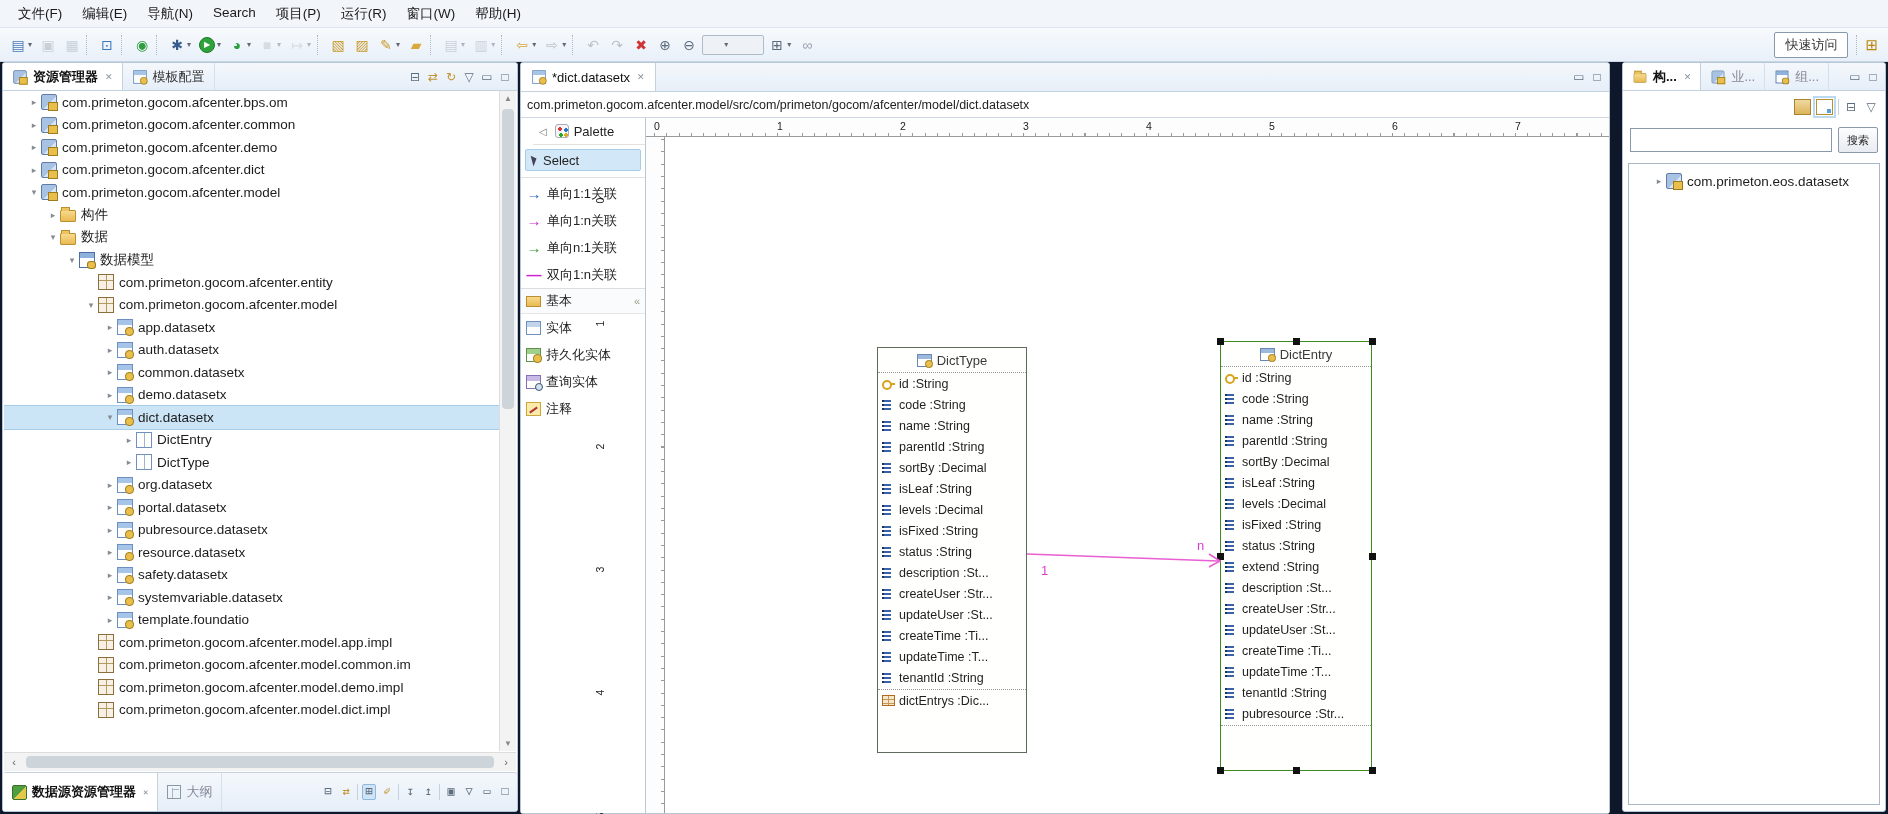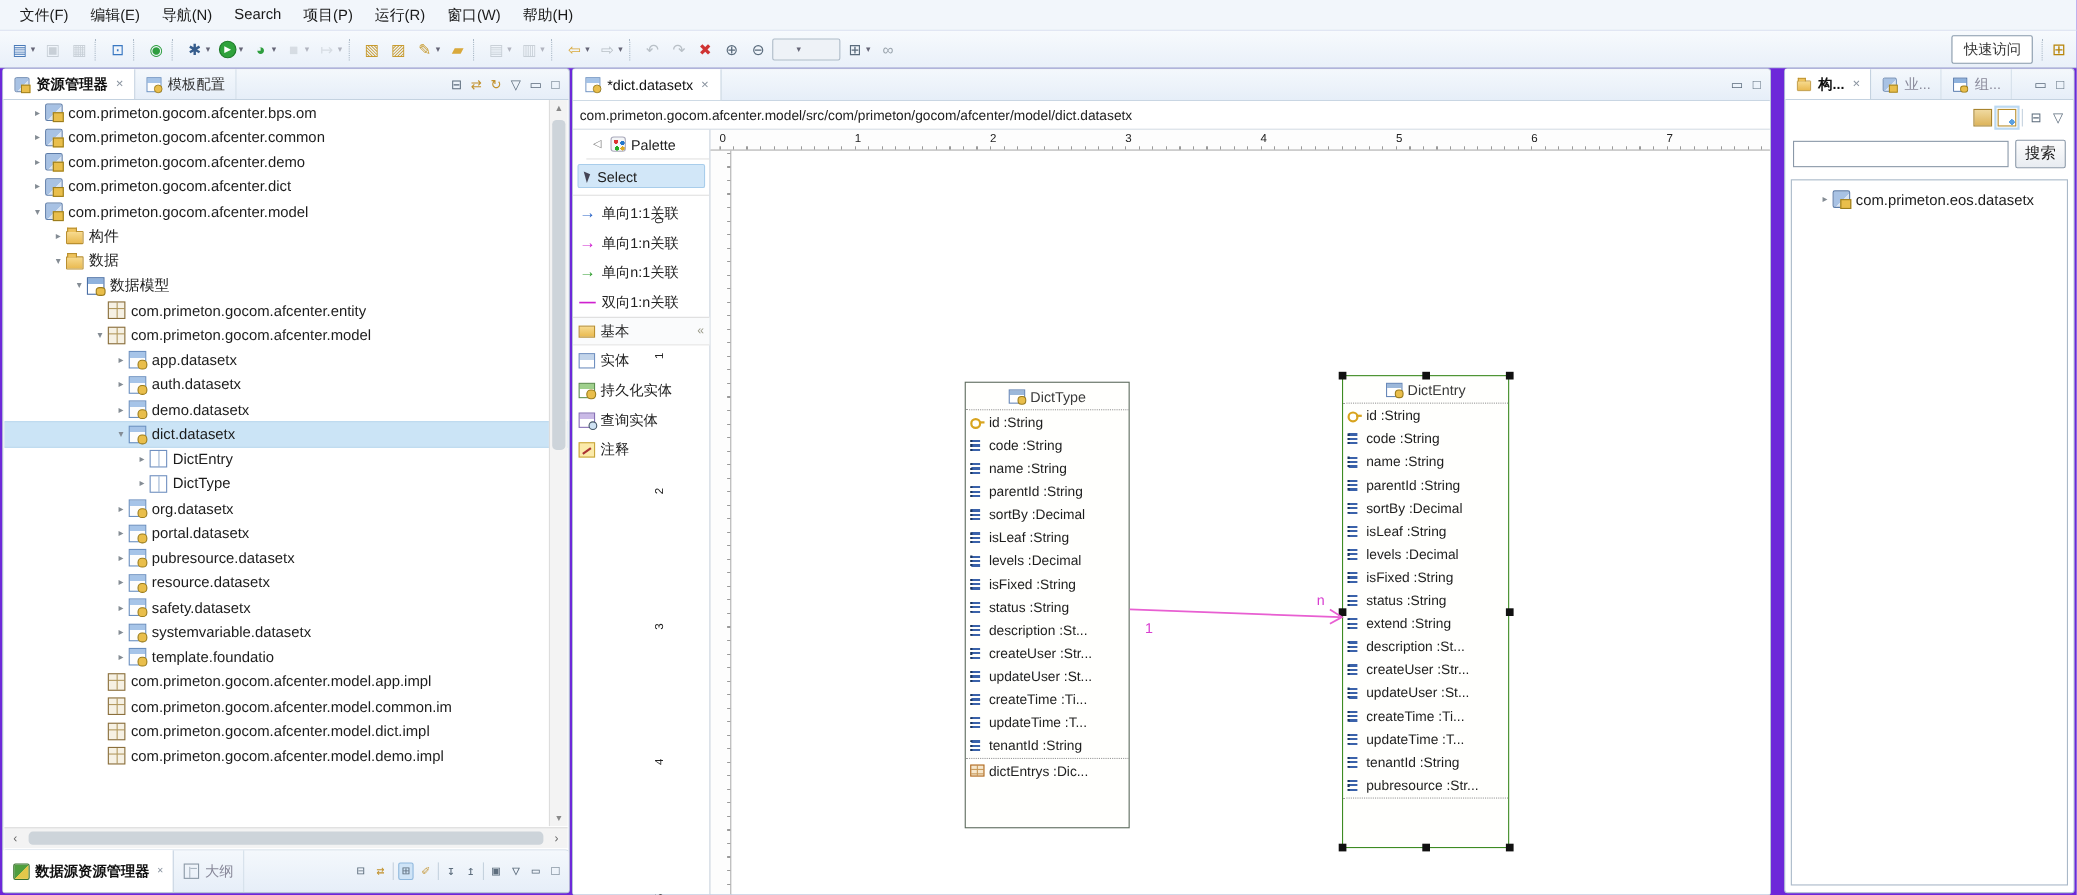--- a/index.html
+++ b/index.html
@@ -1,19 +1,19 @@
 <!DOCTYPE html>
 <html><head>
 <meta charset="utf-8">
 <style>
   * { margin:0; padding:0; box-sizing:border-box; }
   html,body { background:#cfd8e4; }
   #root {
     position:relative; width:1888px; height:814px; overflow:hidden;
-    background:#6d28d9; font-family:"Liberation Sans","DejaVu Sans",sans-serif;
+    background:#0f172a; font-family:"Liberation Sans","DejaVu Sans",sans-serif;
     color:#222; font-size:13px; -webkit-font-smoothing:antialiased;
   }
   .abs { position:absolute; }
 
   
   .menubar { left:0; top:0; width:100%; height:28px; background:#f2f6fb; border-bottom:1px solid #dde6f0; display:flex; align-items:center; padding-left:8px; }
   .menu-item { padding:4px 10px; color:#1a1a1a; font-size:13.5px; cursor:default; }
 
   
   .toolbar { left:0; top:28px; width:100%; height:34px; background:linear-gradient(180deg,#f7fafd,#e9f0f9); border-bottom:1px solid #c9d6e4; display:flex; align-items:center; padding-left:6px; }
@@ -130,21 +130,21 @@
   .handle { position:absolute; width:7px; height:7px; background:#111; }
 
   .rel-svg { position:absolute; left:0; top:0; pointer-events:none; }
   .rel-label { font-size:13px; font-family:"Liberation Sans","DejaVu Sans",sans-serif; }
 
   
   .right-panel { left:1622px; top:62px; width:264px; height:750px; }
   .rp-toolbar { position:absolute; top:29px; left:1px; right:1px; height:30px; background:#fff; display:flex; align-items:center; justify-content:flex-end; gap:5px; padding-right:6px; }
   .rp-search { position:absolute; top:60px; left:1px; right:1px; height:34px; background:#fff; display:flex; align-items:center; gap:6px; padding:0 6px; }
   .rp-input { flex:1; height:24px; border:1px solid #8a98a8; background:#fff; padding:0 4px; font-size:13px; }
-  .rp-btn { height:26px; padding:0 8px; border:1px solid #8a98a8; background:linear-gradient(180deg,#fdfdfd,#e8ecf1); font-size:14px; color:#222; border-radius:2px; }
+  .rp-btn { height:26px; padding:0 8px; border:1px solid #8a98a8; background:linear-gradient(180deg,#fdfdfd,#e8ecf1); font-size:11px; color:#222; border-radius:2px; }
   .rp-tree { position:absolute; top:100px; left:5px; right:5px; bottom:6px; border:1px solid #a9b8c8; background:#fff; overflow:hidden; padding-top:6px; }
 
   .rp-big-ic { width:17px; height:16px; position:relative; }
   .ric-pkgs { background:linear-gradient(180deg,#efd9a0,#ddb45a); border:1px solid #a8842e; }
   .ric-folder { background:linear-gradient(180deg,#f7da8e,#e9ba51); border:1px solid #b98f2f; outline:2px solid #bcd9f2; outline-offset:1px; background-image:radial-gradient(circle 4px at 12px 11px,#5aa0e0 60%,transparent 62%); }
 </style>
 </head>
 <body>
 
 <div id="root">
@@ -407,20 +407,25 @@
             <span class="icon16 ti-datasetx"></span>
             <span class="tlabel">app.datasetx</span>
           </div>
 
           <div class="trow" style="--ind: 5;">
             <span class="exp c"></span>
             <span class="icon16 ti-datasetx"></span>
             <span class="tlabel">auth.datasetx</span>
           </div>
 
+          <div class="trow" style="--ind: 5;">
+            <span class="exp c"></span>
+            <span class="icon16 ti-datasetx"></span>
+            <span class="tlabel">common.datasetx</span>
+          </div>
 
           <div class="trow" style="--ind: 5;">
             <span class="exp c"></span>
             <span class="icon16 ti-datasetx"></span>
             <span class="tlabel">demo.datasetx</span>
           </div>
 
           <div class="trow selected" style="--ind: 5;">
             <span class="exp e"></span>
             <span class="icon16 ti-datasetx"></span>
@@ -490,27 +495,27 @@
 
           <div class="trow" style="--ind: 4;">
             <span class="exp n"></span>
             <span class="icon16 ti-package"></span>
             <span class="tlabel">com.primeton.gocom.afcenter.model.common.im</span>
           </div>
 
           <div class="trow" style="--ind: 4;">
             <span class="exp n"></span>
             <span class="icon16 ti-package"></span>
-            <span class="tlabel">com.primeton.gocom.afcenter.model.dict.impl</span>
+            <span class="tlabel">com.primeton.gocom.afcenter.model.demo.impl</span>
           </div>
 
           <div class="trow" style="--ind: 4;">
             <span class="exp n"></span>
             <span class="icon16 ti-package"></span>
-            <span class="tlabel">com.primeton.gocom.afcenter.model.demo.impl</span>
+            <span class="tlabel">com.primeton.gocom.afcenter.model.dict.impl</span>
           </div>
         </div>
     </div>
 
     <div class="vscroll">
       <span class="sarrow" style="top:3px">▲</span>
       <div class="vthumb"></div>
       <span class="sarrow" style="bottom:3px">▼</span>
     </div>
     <div class="hscroll">

